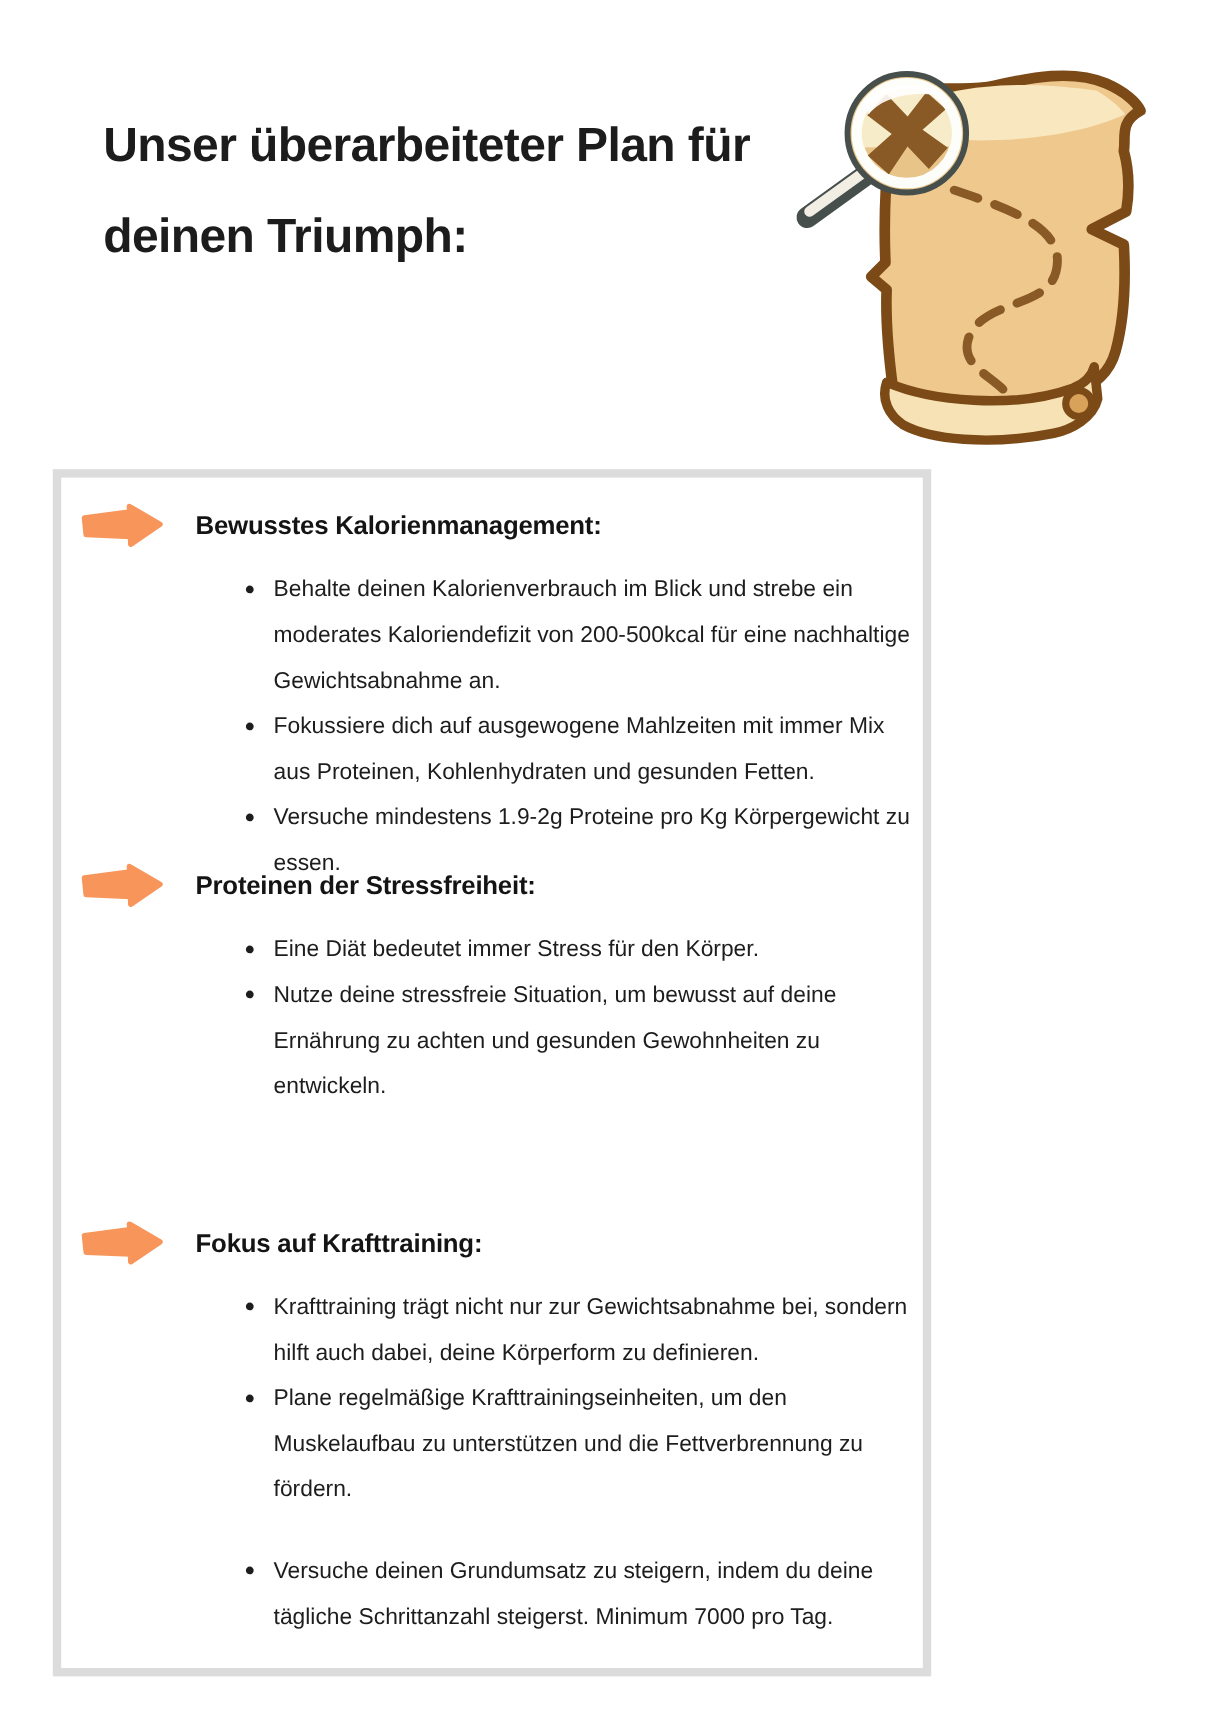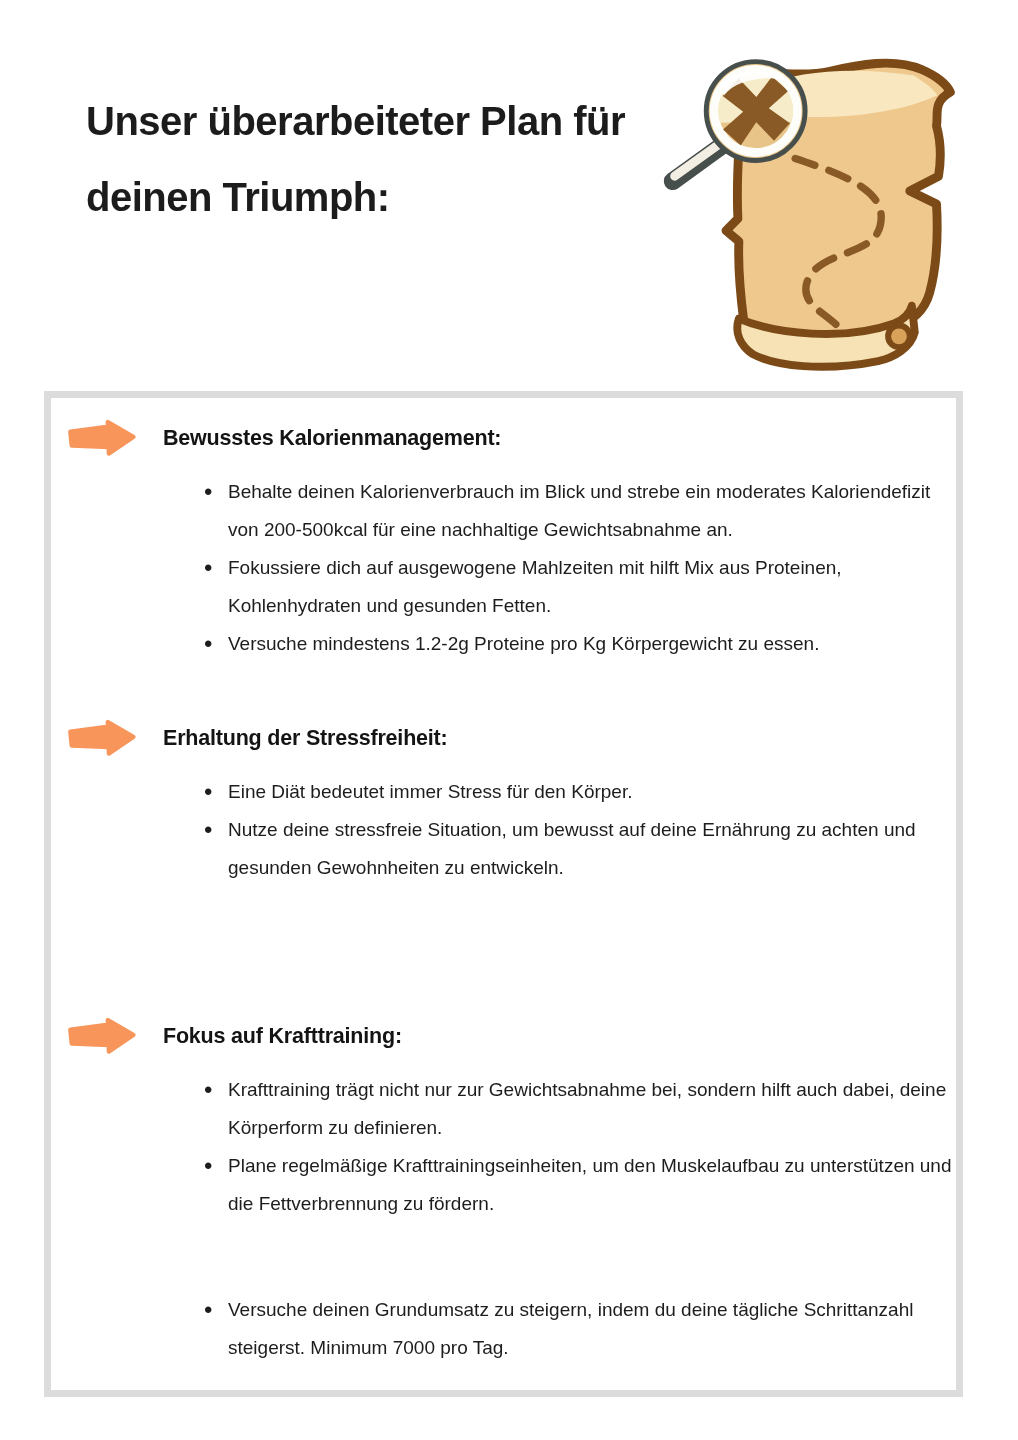--- a/index.html
+++ b/index.html
@@ -25,21 +25,21 @@
     letter-spacing:-0.5px;
     color:var(--ink,#1c1c1c);
   }
   .page-title .t-line{display:block;}
   .map-illustration{
     position:absolute;left:645px;top:28px;
     width:336px;height:348px;
   }
   .plan-box{
     position:absolute;left:44px;top:391px;
-    width:919px;height:1006px;
+    width:732px;height:1006px;
     border:7px solid var(--box-border,#dcdcdc);
     background:#ffffff;
   }
   .section{position:absolute;left:0;right:0;}
   .sec-head{display:flex;align-items:center;}
   .arrow-wrap{
     flex:0 0 auto;
     width:70px;height:40px;
     margin-left:16px;
     transform:rotate(-2deg);
@@ -145,33 +145,33 @@
     <div class="sec-head">
       <span class="arrow-wrap">
         <svg viewBox="0 0 76 42">
             <path class="arrow-shape" d="M4,13 L45,9 L45,4 L72,21 L45,38 L45,31 L5,28 Z"></path>
           </svg>
       </span>
       <h2 class="sec-heading">Bewusstes Kalorienmanagement:</h2>
     </div>
     <ul class="bullet-list">
       <li class="bullet-item">Behalte deinen Kalorienverbrauch im Blick und strebe ein moderates Kaloriendefizit von 200-500kcal für eine nachhaltige Gewichtsabnahme an.</li>
-      <li class="bullet-item">Fokussiere dich auf ausgewogene Mahlzeiten mit hilft Mix aus Proteinen, Kohlenhydraten und gesunden Fetten.</li>
-      <li class="bullet-item">Versuche mindestens 1.2-2g Proteine pro Kg Körpergewicht zu essen.</li>
+      <li class="bullet-item">Fokussiere dich auf ausgewogene Mahlzeiten mit immer Mix aus Proteinen, Kohlenhydraten und gesunden Fetten.</li>
+      <li class="bullet-item">Versuche mindestens 1.9-2g Proteine pro Kg Körpergewicht zu essen.</li>
     </ul>
   </div>
 
   <div class="section s2">
     <div class="sec-head">
       <span class="arrow-wrap">
         <svg viewBox="0 0 76 42">
             <path class="arrow-shape" d="M4,13 L45,9 L45,4 L72,21 L45,38 L45,31 L5,28 Z"></path>
           </svg>
       </span>
-      <h2 class="sec-heading">Erhaltung der Stressfreiheit:</h2>
+      <h2 class="sec-heading">Proteinen der Stressfreiheit:</h2>
     </div>
     <ul class="bullet-list">
       <li class="bullet-item">Eine Diät bedeutet immer Stress für den Körper.</li>
       <li class="bullet-item">Nutze deine stressfreie Situation, um bewusst auf deine Ernährung zu achten und gesunden Gewohnheiten zu entwickeln.</li>
     </ul>
   </div>
 
   <div class="section s3">
     <div class="sec-head">
       <span class="arrow-wrap">

